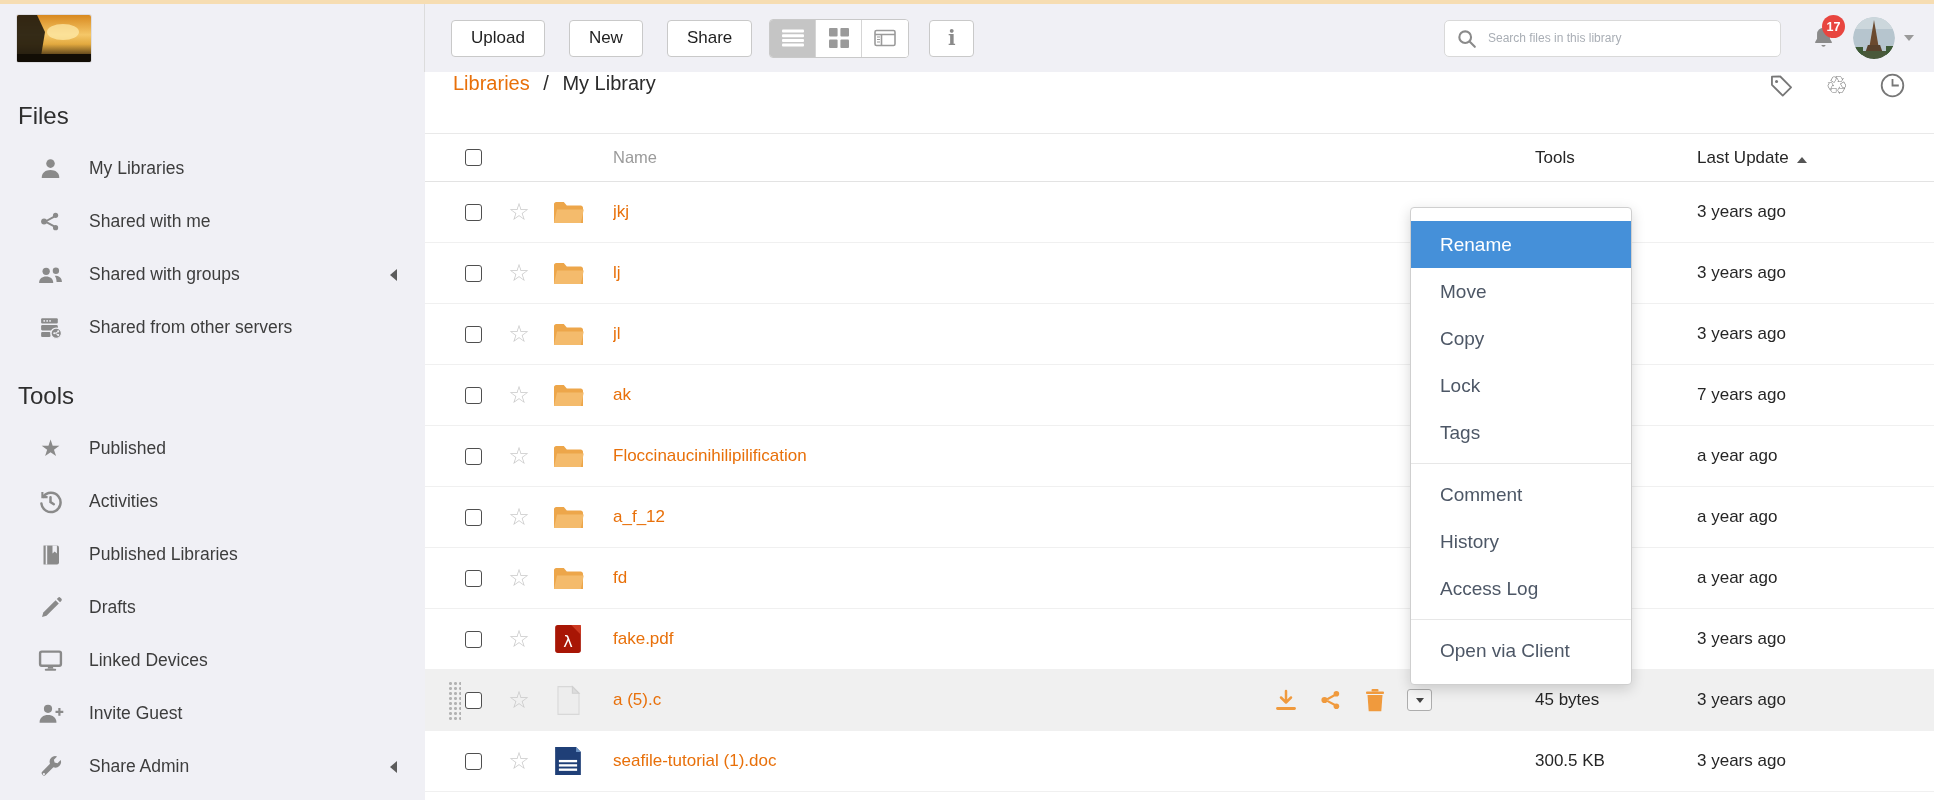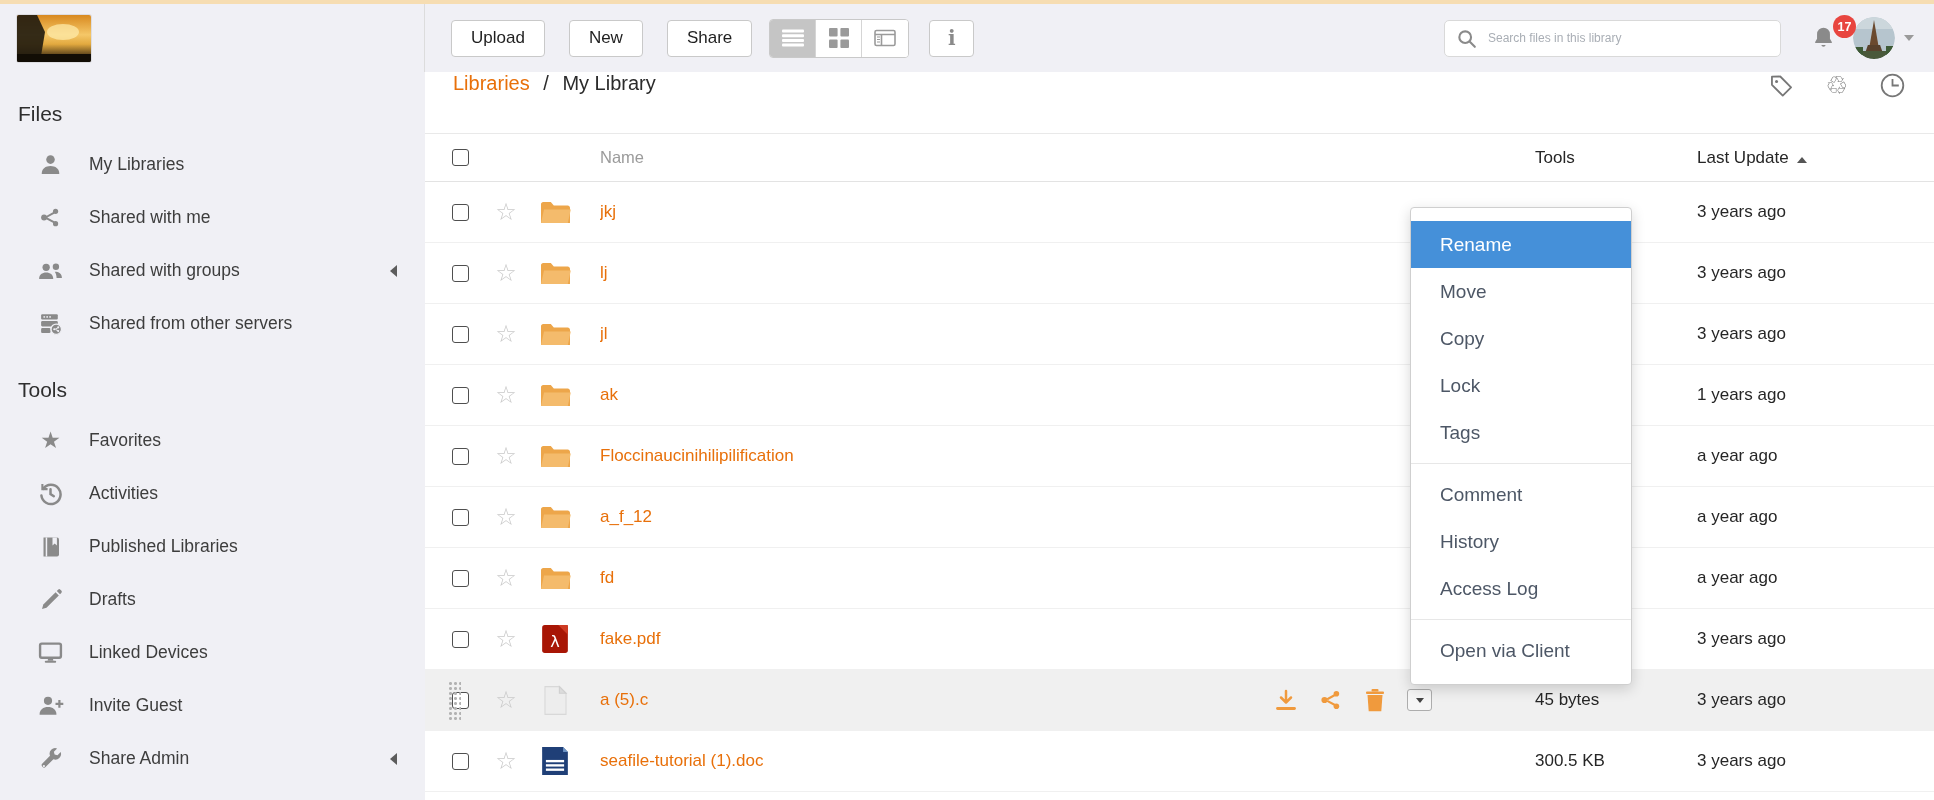--- a/index.html
+++ b/index.html
@@ -24,47 +24,47 @@
   .view-btn { width:46px; height:37px; display:flex; align-items:center; justify-content:center; background:#fff; border:none; border-right:1px solid #d5d5d5; padding:0; cursor:pointer; }
   .view-btn:last-child { border-right:none; }
   .view-btn.active { background:#c5c5c5; }
   .info-btn { width:45px; height:37px; margin-left:12px; background:#fff; border:1px solid #c9c9c9; border-radius:4px;
     font-family:"DejaVu Serif","Liberation Serif",serif; font-weight:bold; color:#8a8a8a; font-size:20px; cursor:pointer; }
   .header-right { margin-left:auto; display:flex; align-items:center; padding-right:20px; }
   .search-box { width:337px; height:37px; background:#fff; border:1px solid #d9d9d9; border-radius:5px; display:flex; align-items:center; padding:0 11px; }
   .search-box input { border:none; outline:none; font-size:12px; color:#333; width:100%; margin-left:9px; font-family:inherit; background:transparent; }
   .search-box input::placeholder { color:#a9aeb5; }
   .bell-wrap { position:relative; margin-left:30px; cursor:pointer; }
-  .badge { position:absolute; top:-10px; left:22px; min-width:23px; height:23px; padding:0 4px; border-radius:12px; background:#e8453f; color:#fff;
+  .badge { position:absolute; top:-10px; left:11px; min-width:23px; height:23px; padding:0 4px; border-radius:12px; background:#e8453f; color:#fff;
     font-size:12.5px; font-weight:bold; display:flex; align-items:center; justify-content:center; }
   .avatar { width:42px; height:42px; border-radius:50%; margin-left:17px; overflow:hidden; flex:none; cursor:pointer; }
   .avatar-caret { margin-left:9px; width:0; height:0; border:5.5px solid transparent; border-top:6.5px solid #9a9a9a; margin-top:5px; cursor:pointer; }
 
   
   .main { display:flex; height:728px; }
   .sidebar { width:425px; flex:none; background:#f0f0f5; padding-top:14px; }
-  .side-heading { font-size:21px; color:#2e2e2e; margin:16px 0 12px 18px; }
+  .side-heading { font-size:24px; color:#2e2e2e; margin:16px 0 12px 18px; }
   .side-heading.second { margin-top:28px; }
   .side-item { display:flex; align-items:center; height:53px; padding-left:37px; position:relative; cursor:pointer; }
   .side-item .ic { width:27px; display:flex; justify-content:center; align-items:center; }
   .side-label { margin-left:25px; font-size:17.5px; color:#3d3d3d; }
   .side-caret { position:absolute; right:28px; top:50%; margin-top:-6px; width:0; height:0; border:6px solid transparent; border-right:7px solid #5c5c5c; }
   .star-glyph { font-size:23px; color:#8a8a8a; line-height:1; }
 
   .content { flex:1; background:#fff; position:relative; }
   .pathbar { height:62px; display:flex; align-items:flex-start; padding:0 28px; border-bottom:1px solid #e9e9e9; }
   .breadcrumb { font-size:20px; color:#2b2b2b; }
   .crumb-root { color:#e8700a; cursor:pointer; }
   .crumb-sep { margin:0 8px; color:#2b2b2b; }
   .path-icons { margin-left:auto; display:flex; align-items:center; gap:31px; }
   .path-icons .ic { cursor:pointer; display:flex; }
   .recycle-glyph { font-size:25px; color:#777; line-height:1; font-family:"DejaVu Sans",sans-serif; }
 
   
-  .trow, .thead { display:flex; align-items:center; padding-left:19px; }
+  .trow, .thead { display:flex; align-items:center; padding-left:32px; }
   .thead { height:48px; border-bottom:1px solid #e3e3e3; color:#9b9b9b; font-size:16.5px; }
   .trow { height:61px; border-bottom:1px solid #f0f0f0; position:relative; }
   .trow.hovered { background:#f0f0f0; }
   .c-check { width:32px; display:flex; justify-content:center; }
   .c-check input { appearance:none; -webkit-appearance:none; width:17px; height:17px; border:1.5px solid #4f4f4f; border-radius:3px; background:#fff; margin:0; cursor:pointer; }
   .c-star { width:60px; display:flex; justify-content:center; font-size:24px; color:#c9c9c9; cursor:pointer; }
   .c-icon { width:38px; display:flex; justify-content:center; }
   .c-name { flex:1; margin-left:26px; display:flex; align-items:center; overflow:hidden; }
   .file-link { font-size:17px; color:#e8700a; text-decoration:none; white-space:nowrap; cursor:pointer; }
   .c-actions { width:160px; margin-right:103px; display:flex; align-items:center; justify-content:flex-end; gap:21px; visibility:hidden; }
@@ -251,21 +251,21 @@
               </g>
             </svg>
           </span>
           <span class="side-label">Shared from other servers</span>
         </div>
         <div class="side-heading second">Tools</div>
         <div class="side-item">
           <span class="ic">
             <span class="star-glyph">★</span>
           </span>
-          <span class="side-label">Favorites</span>
+          <span class="side-label">Published</span>
         </div>
         <div class="side-item">
           <span class="ic">
             <svg width="25" height="25" viewBox="0 0 24 24" fill="none" stroke="#8a8a8a" stroke-width="2.4">
               <path d="M5 7.5A9.2 9.2 0 1 1 3.3 14" stroke-linecap="round"></path>
               <path d="M4.2 2.8v5h5" fill="none" stroke-width="2"></path>
               <path d="M12 7.8v4.8l3.2 2" stroke-linecap="round"></path>
             </svg>
           </span>
           <span class="side-label">Activities</span>
@@ -533,21 +533,21 @@
                 <path d="M3.5 7h15L17.3 23.2H4.7z"></path>
                 <rect x="2" y="3.6" width="18" height="2.4" rx="1"></rect>
                 <rect x="7.5" y="1" width="7" height="2.4" rx="1"></rect>
               </svg>
             </span>
             <span class="drop-btn">
               <span class="drop-caret"></span>
             </span>
           </span>
           <span class="c-size"></span>
-          <span class="c-updated">1 years ago</span>
+          <span class="c-updated">7 years ago</span>
         </div>
         <div class="trow">
           <span class="c-check">
             <input type="checkbox" style="">
           </span>
           <span class="c-star">☆</span>
           <span class="c-icon">
             <span class="ic">
               <svg width="33" height="27" viewBox="0 0 33 27">
                 <path fill="#eda64a" d="M2 24V5.2C2 4 3 3 4.2 3h7.6l3 3.4h13.9c1.3 0 2.3 1 2.3 2.3V24z"></path>

